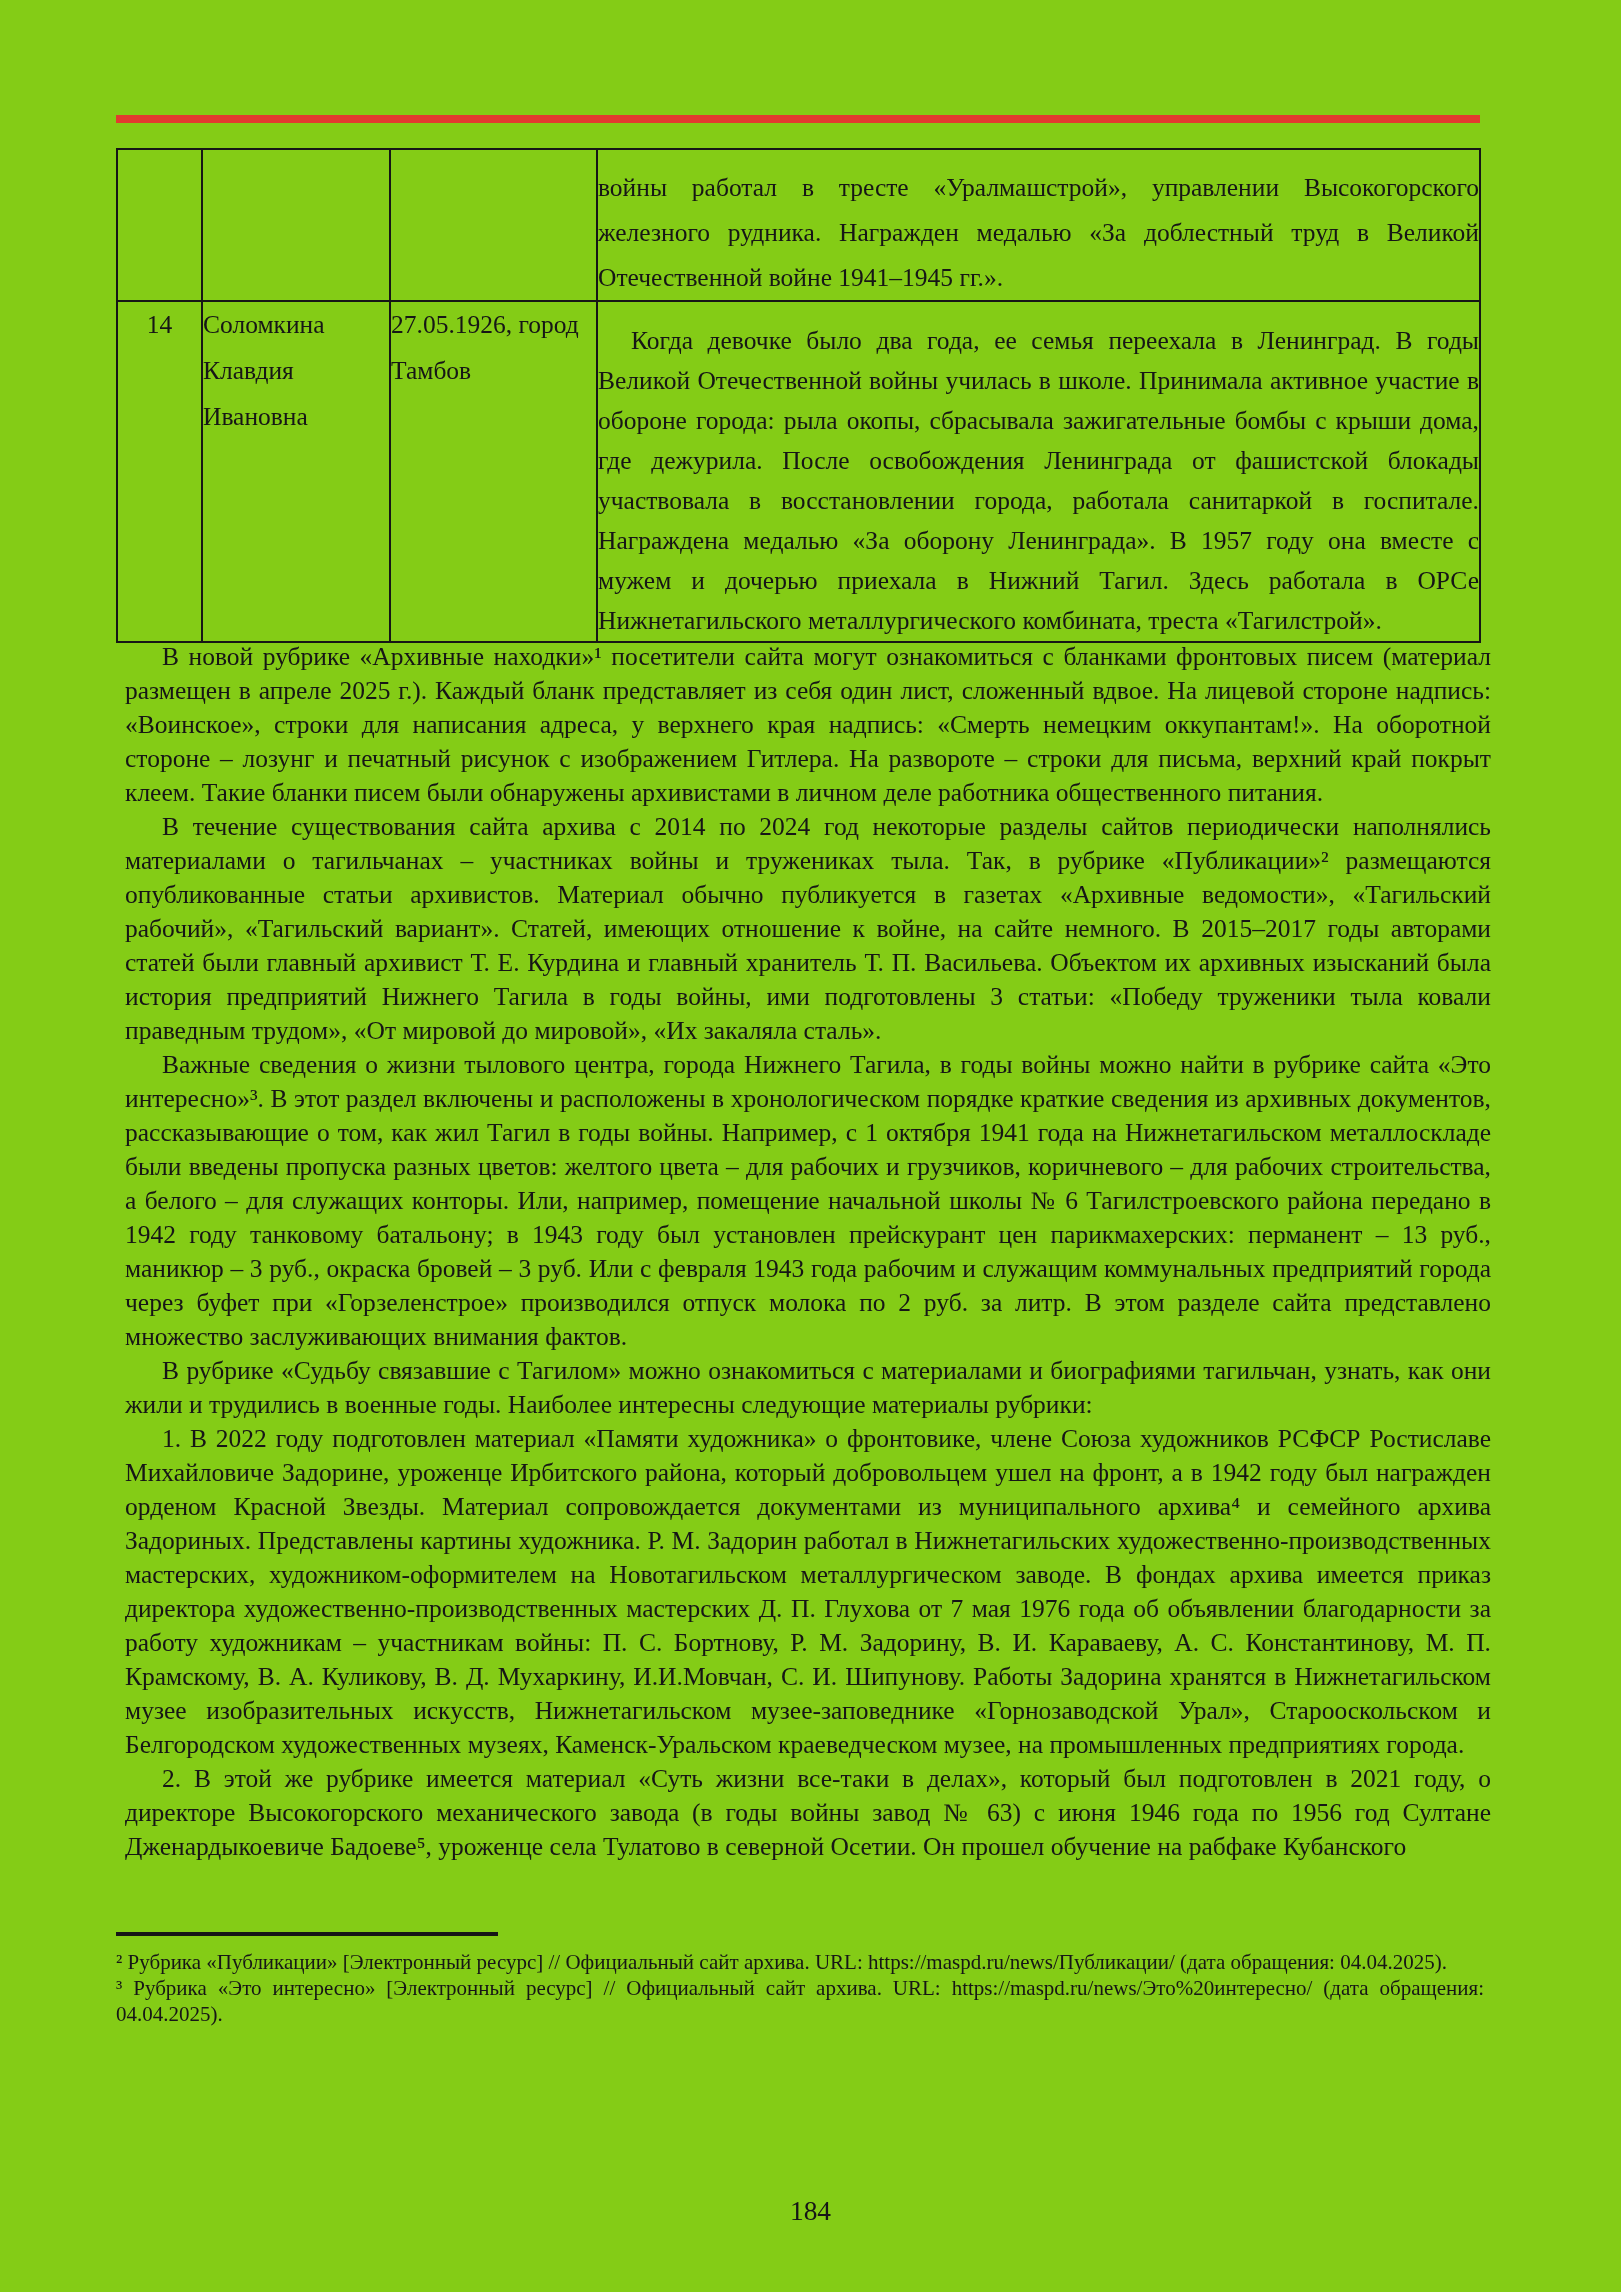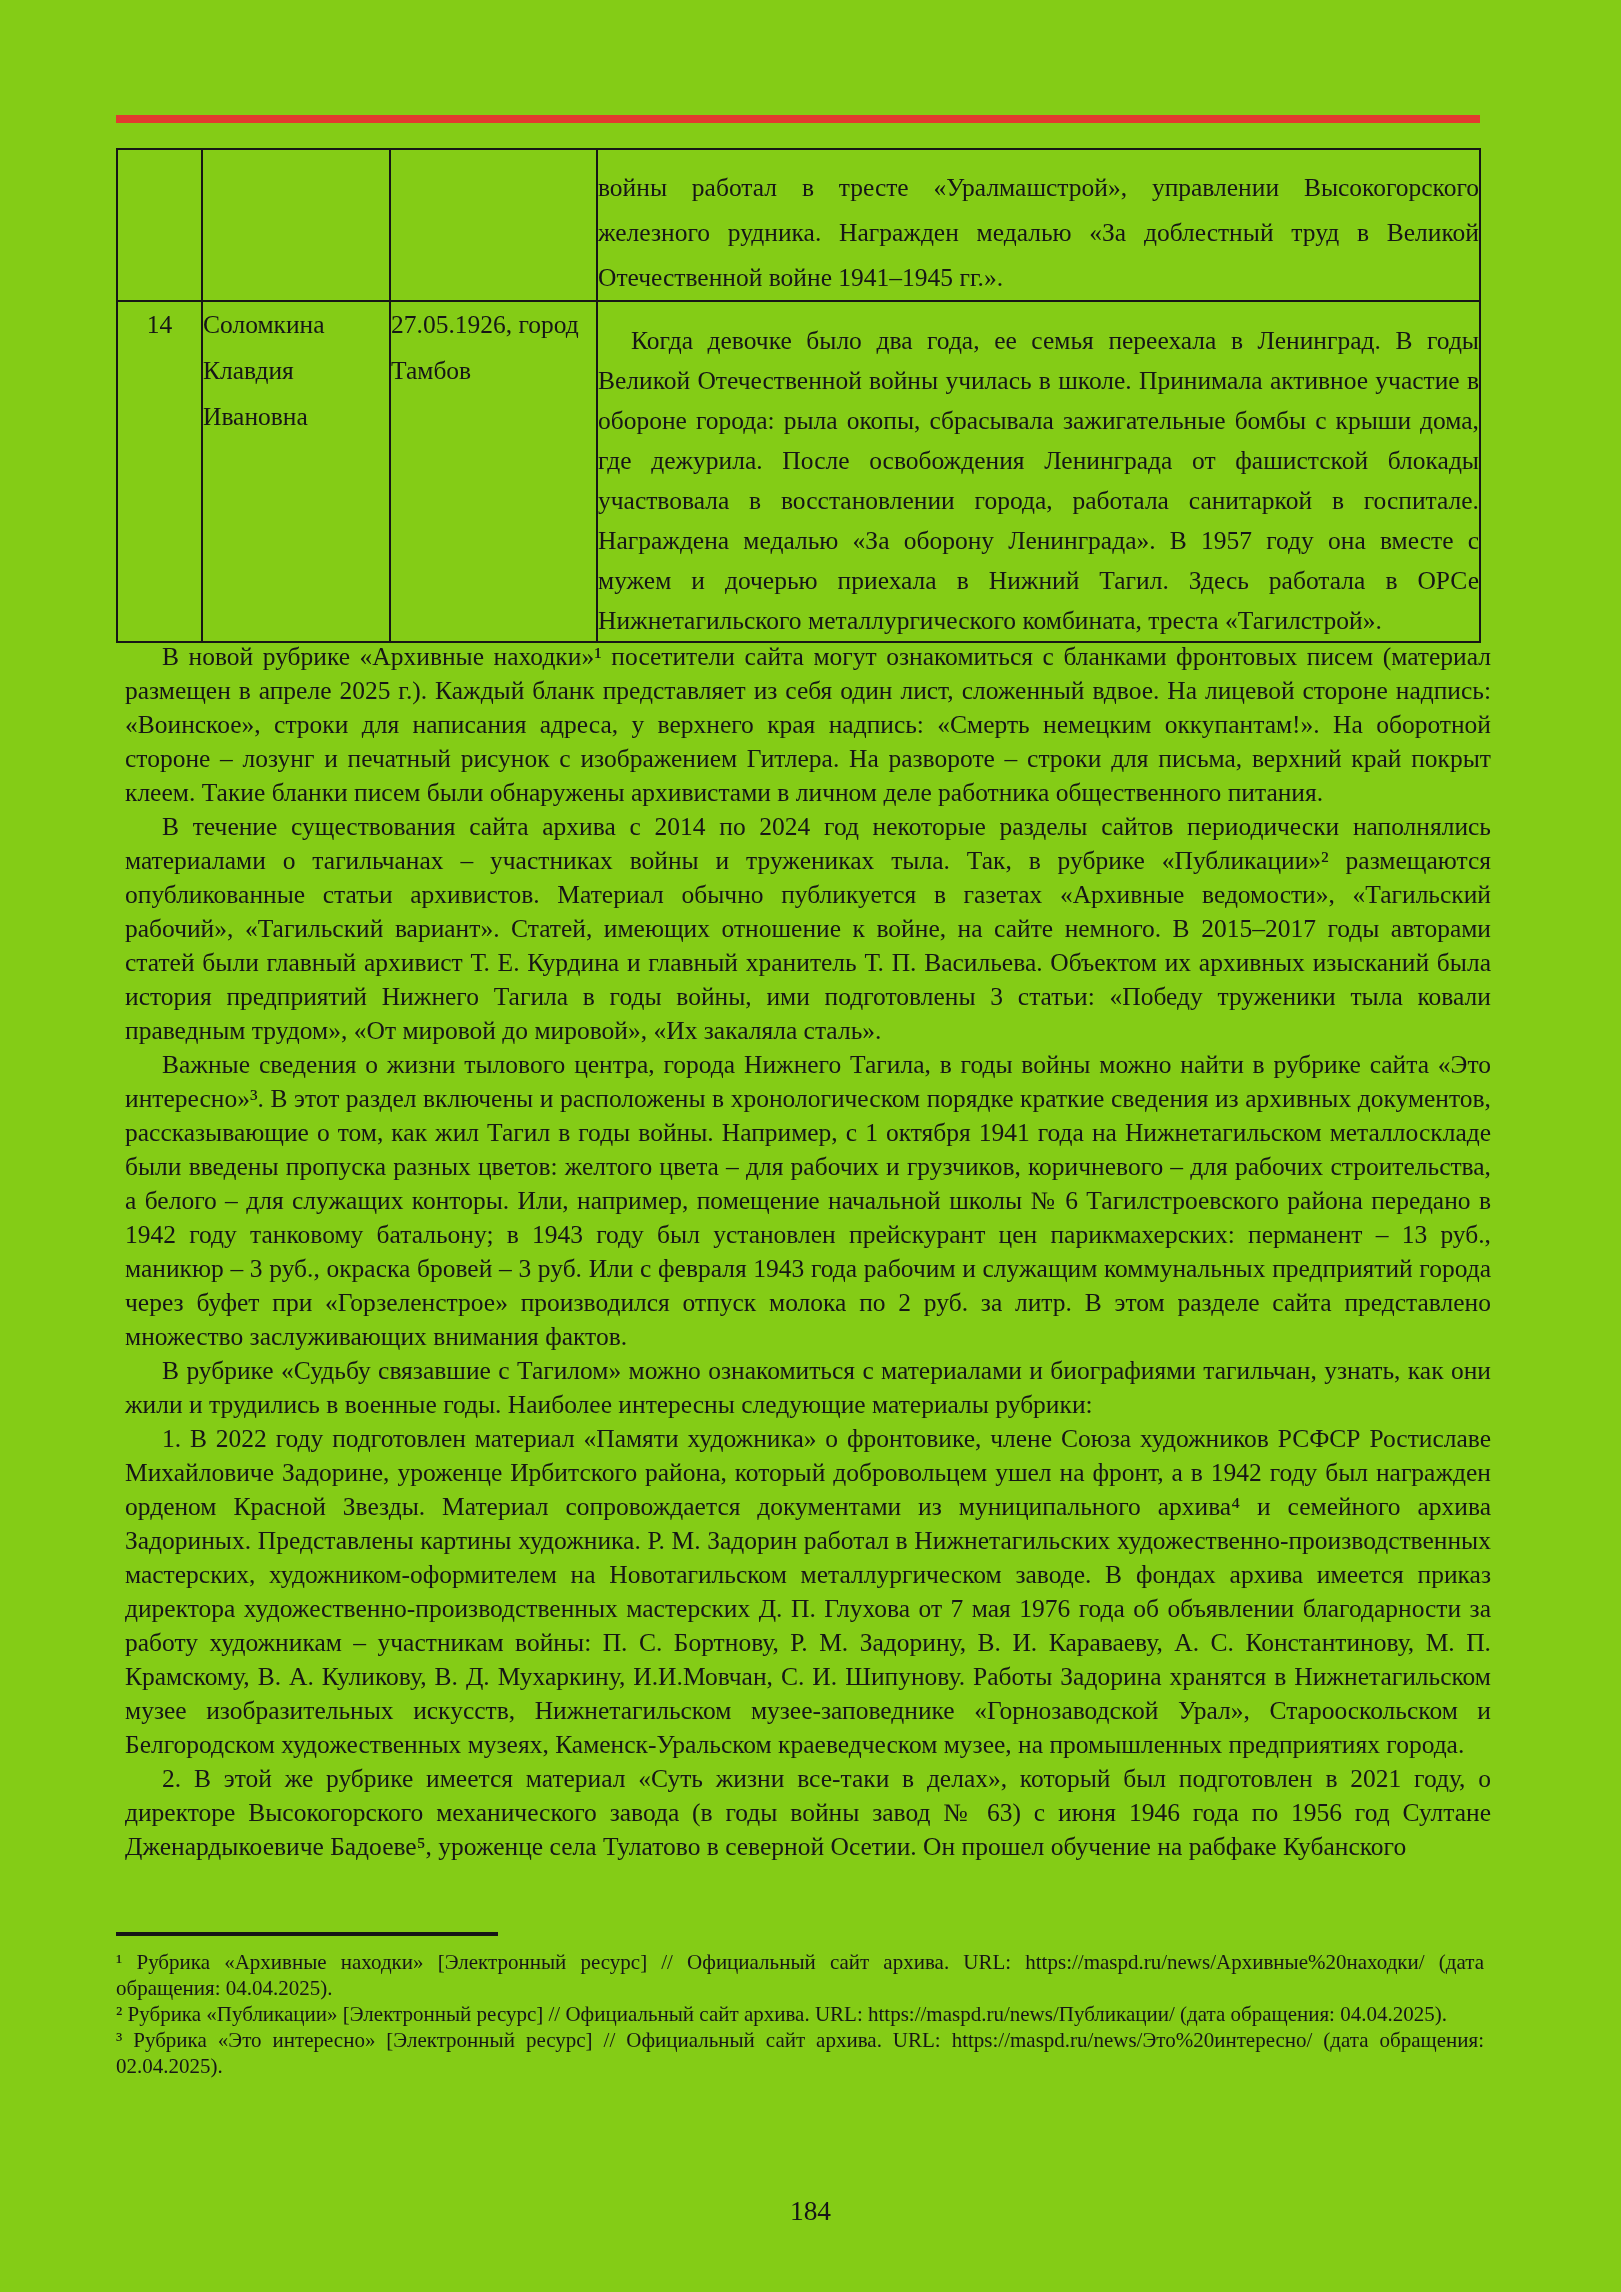--- a/index.html
+++ b/index.html
@@ -108,21 +108,20 @@
     <p>В течение существования сайта архива с 2014 по 2024 год некоторые разделы сайтов периодически наполнялись материалами о тагильчанах – участниках войны и тружениках тыла. Так, в рубрике «Публикации»² размещаются опубликованные статьи архивистов. Материал обычно публикуется в газетах «Архивные ведомости», «Тагильский рабочий», «Тагильский вариант». Статей, имеющих отношение к войне, на сайте немного. В 2015–2017 годы авторами статей были главный архивист Т. Е. Курдина и главный хранитель Т. П. Васильева. Объектом их архивных изысканий была история предприятий Нижнего Тагила в годы войны, ими подготовлены 3 статьи: «Победу труженики тыла ковали праведным трудом», «От мировой до мировой», «Их закаляла сталь».</p>
     <p>Важные сведения о жизни тылового центра, города Нижнего Тагила, в годы войны можно найти в рубрике сайта «Это интересно»³. В этот раздел включены и расположены в хронологическом порядке краткие сведения из архивных документов, рассказывающие о том, как жил Тагил в годы войны. Например, с 1 октября 1941 года на Нижнетагильском металлоскладе были введены пропуска разных цветов: желтого цвета – для рабочих и грузчиков, коричневого – для рабочих строительства, а белого – для служащих конторы. Или, например, помещение начальной школы № 6 Тагилстроевского района передано в 1942 году танковому батальону; в 1943 году был установлен прейскурант цен парикмахерских: перманент – 13 руб., маникюр – 3 руб., окраска бровей – 3 руб. Или с февраля 1943 года рабочим и служащим коммунальных предприятий города через буфет при «Горзеленстрое» производился отпуск молока по 2 руб. за литр. В этом разделе сайта представлено множество заслуживающих внимания фактов.</p>
     <p>В рубрике «Судьбу связавшие с Тагилом» можно ознакомиться с материалами и биографиями тагильчан, узнать, как они жили и трудились в военные годы. Наиболее интересны следующие материалы рубрики:</p>
     <p>1. В 2022 году подготовлен материал «Памяти художника» о фронтовике, члене Союза художников РСФСР Ростиславе Михайловиче Задорине, уроженце Ирбитского района, который добровольцем ушел на фронт, а в 1942 году был награжден орденом Красной Звезды. Материал сопровождается документами из муниципального архива⁴ и семейного архива Задориных. Представлены картины художника. Р. М. Задорин работал в Нижнетагильских художественно-производственных мастерских, художником-оформителем на Новотагильском металлургическом заводе. В фондах архива имеется приказ директора художественно-производственных мастерских Д. П. Глухова от 7 мая 1976 года об объявлении благодарности за работу художникам – участникам войны: П. С. Бортнову, Р. М. Задорину, В. И. Караваеву, А. С. Константинову, М. П. Крамскому, В. А. Куликову, В. Д. Мухаркину, И.И.Мовчан, С. И. Шипунову. Работы Задорина хранятся в Нижнетагильском музее изобразительных искусств, Нижнетагильском музее-заповеднике «Горнозаводской Урал», Старооскольском и Белгородском художественных музеях, Каменск-Уральском краеведческом музее, на промышленных предприятиях города.</p>
     <p>2. В этой же рубрике имеется материал «Суть жизни все-таки в делах», который был подготовлен в 2021 году, о директоре Высокогорского механического завода (в годы войны завод № 63) с июня 1946 года по 1956 год Султане Дженардыкоевиче Бадоеве⁵, уроженце села Тулатово в северной Осетии. Он прошел обучение на рабфаке Кубанского</p>
   </div>
 
   <div class="fn-rule"></div>
 
   <div class="footnotes">
-    <p>¹ Рубрика «Архивные находки» [Электронный ресурс] // Официальный сайт архива. URL: https://maspd.ru/news/Архивные%20находки/ (дата обращения: 04.04.2025).</p>
     <p>² Рубрика «Публикации» [Электронный ресурс] // Официальный сайт архива. URL: https://maspd.ru/news/Публикации/ (дата обращения: 04.04.2025).</p>
-    <p>³ Рубрика «Это интересно» [Электронный ресурс] // Официальный сайт архива. URL: https://maspd.ru/news/Это%20интересно/ (дата обращения: 02.04.2025).</p>
+    <p>³ Рубрика «Это интересно» [Электронный ресурс] // Официальный сайт архива. URL: https://maspd.ru/news/Это%20интересно/ (дата обращения: 04.04.2025).</p>
   </div>
 
   <div class="page-number">184</div>
 
 </div>
 
 
 </body></html>

